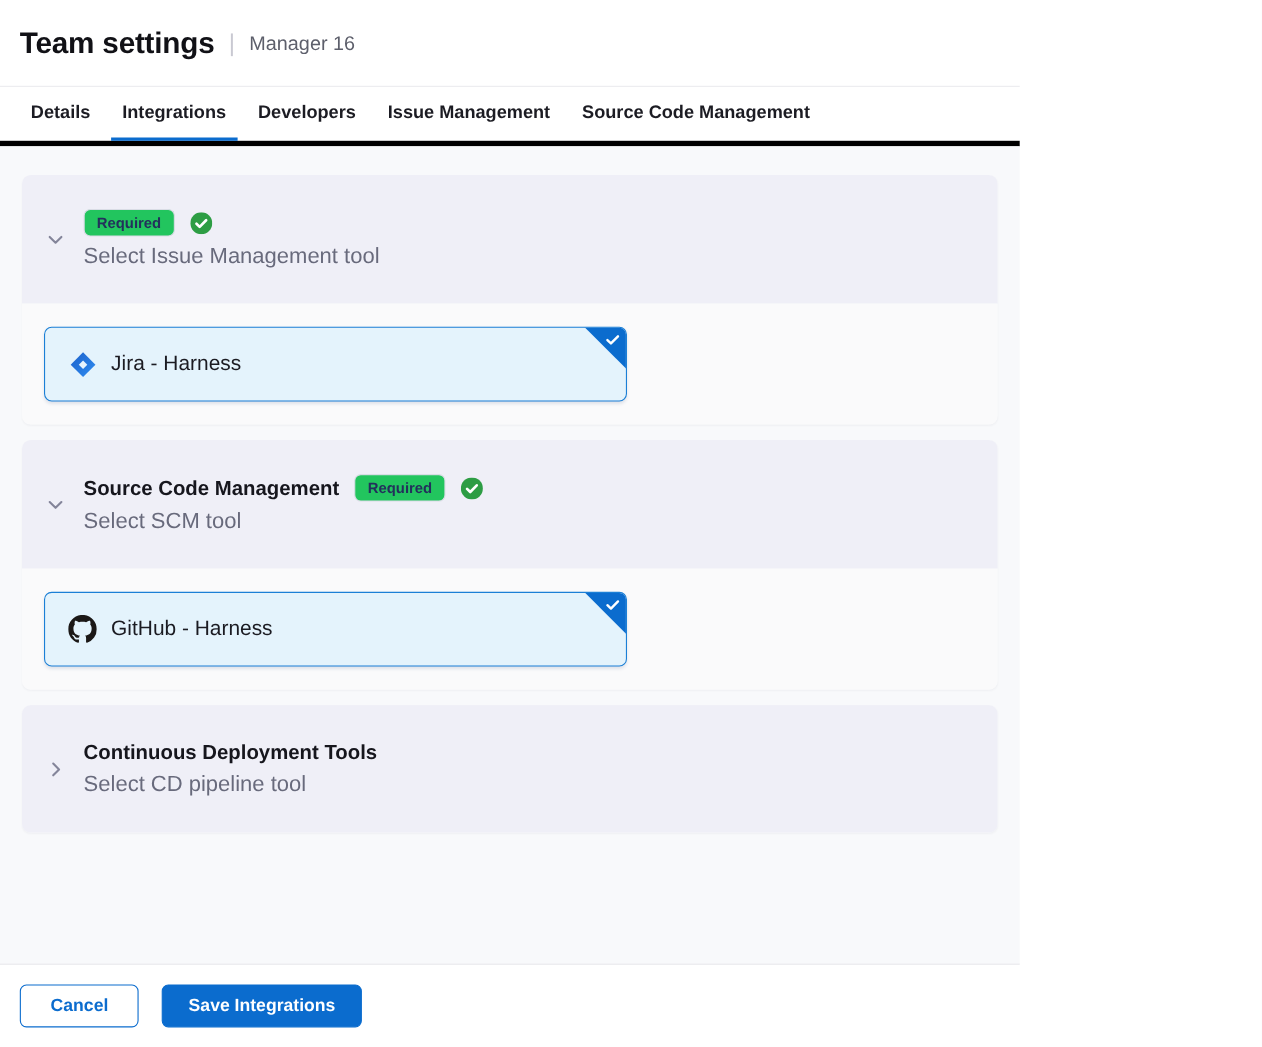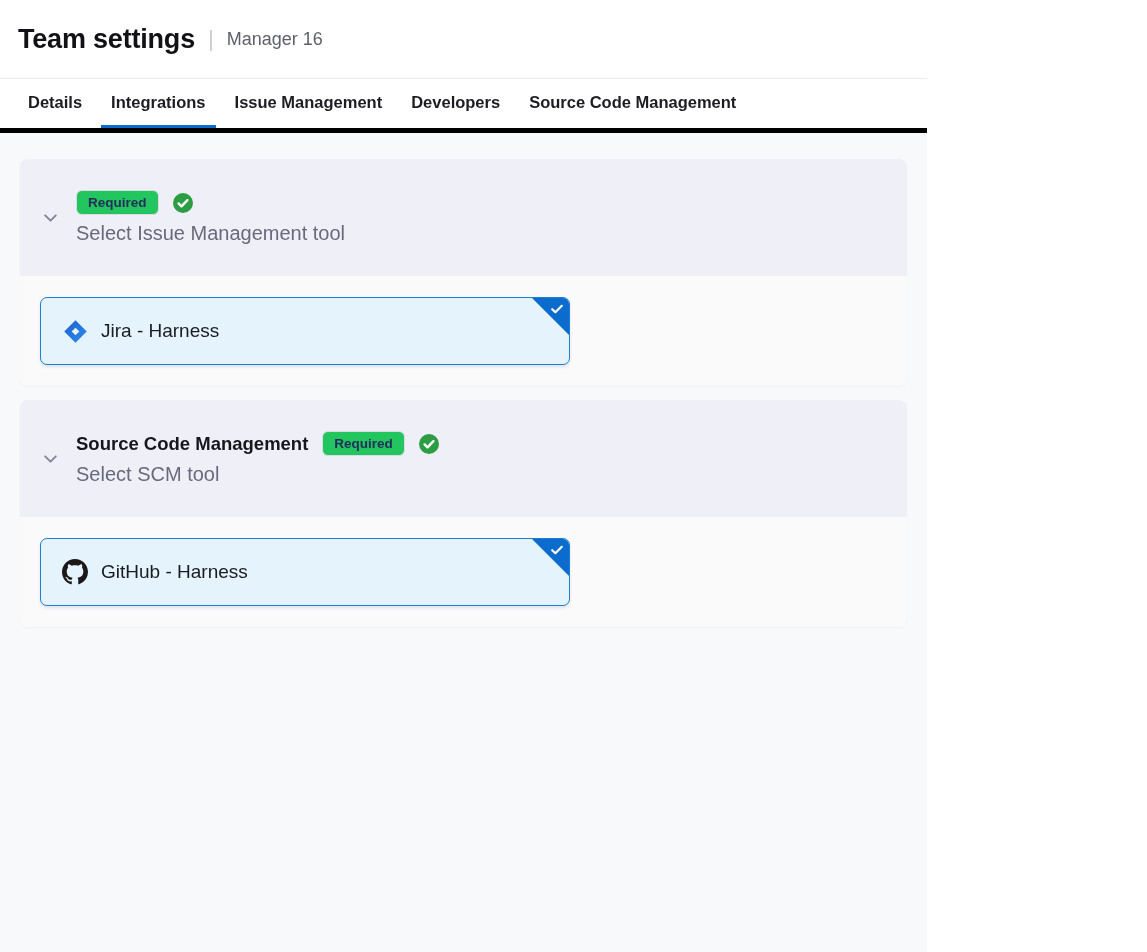--- a/index.html
+++ b/index.html
@@ -164,22 +164,22 @@
 
   <header class="page-header">
     <span class="page-title">Team settings</span>
     <span class="title-sep">|</span>
     <span class="page-subtitle">Manager 16</span>
   </header>
 
   <nav class="tab-bar">
     <div class="tab">Details</div>
     <div class="tab active">Integrations</div>
+    <div class="tab">Developers</div>
     <div class="tab">Issue Management</div>
-    <div class="tab">Developers</div>
     <div class="tab">Source Code Management</div>
   </nav>
 
   <main class="content">
 
     <section class="accordion">
       <div class="acc-header">
         <span class="chevron">
           <svg width="17" height="17" viewBox="0 0 16 16" fill="none">
               <path d="M3 6 L8 11 L13 6" stroke="#84859a" stroke-width="1.8" stroke-linecap="round" stroke-linejoin="round"></path>
@@ -251,17 +251,36 @@
           </span>
           <span class="tool-label">GitHub - Harness</span>
           <span class="corner-check"></span>
           <svg class="corner-tick" viewBox="0 0 16 16">
               <path d="M3.2 8.2 L6.4 11.2 L12.8 4.8" stroke="#ffffff" stroke-width="2.2" fill="none" stroke-linecap="round" stroke-linejoin="round"></path>
             </svg>
         </div>
       </div>
     </section>
 
+    <section class="accordion collapsed">
+      <div class="acc-header">
+        <span class="chevron">
+          <svg width="17" height="17" viewBox="0 0 16 16" fill="none">
+              <path d="M6 3 L11 8 L6 13" stroke="#84859a" stroke-width="1.8" stroke-linecap="round" stroke-linejoin="round"></path>
+            </svg>
+        </span>
+        <div class="acc-titles">
+          <div class="acc-title-row">
+            <span class="acc-title">Continuous Deployment Tools</span>
+          </div>
+          <span class="acc-subtitle">Select CD pipeline tool</span>
+        </div>
+      </div>
+    </section>
 
   </main>
 
+  <footer class="footer-bar">
+    <button class="btn btn-secondary">Cancel</button>
+    <button class="btn btn-primary">Save Integrations</button>
+  </footer>
 
 </div>
 
 </body></html>

